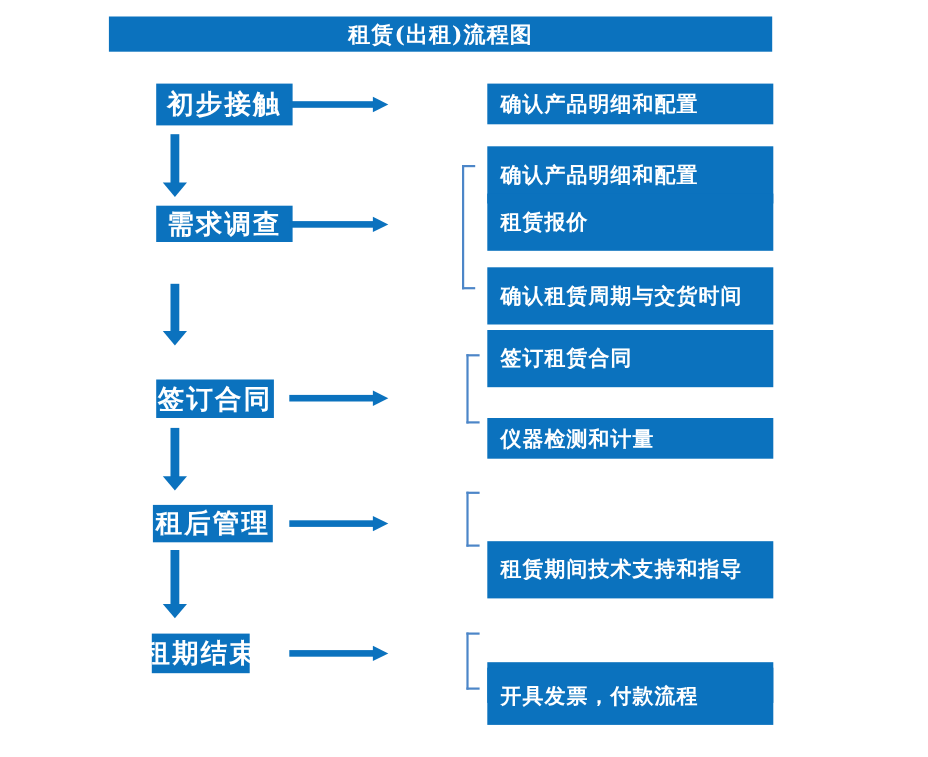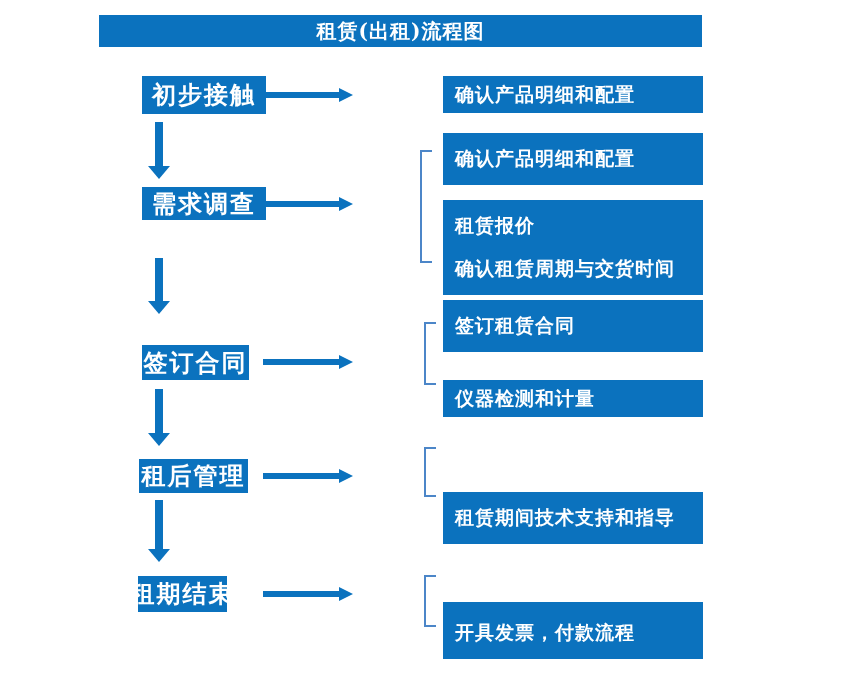--- a/index.html
+++ b/index.html
@@ -158,21 +158,21 @@
     <div class="head"></div>
   </div>
 
   <div class="bracket" style="left:420px; top:150px; height:113px;"></div>
   <div class="bracket" style="left:424px; top:322px; height:63px;"></div>
   <div class="bracket" style="left:424px; top:447px; height:50px;"></div>
   <div class="bracket" style="left:424px; top:575px; height:52px;"></div>
 
   <div class="output-box" style="top:76px; height:37px;">确认产品明细和配置</div>
   <div class="output-box" style="top:133px;">确认产品明细和配置</div>
-  <div class="output-box" style="top:200px;text-align:center;">租赁报价</div>
+  <div class="output-box" style="top:176px;text-align:center;">租赁报价</div>
   <div class="output-box" style="top:243px;">确认租赁周期与交货时间</div>
   <div class="output-box" style="top:300px;">签订租赁合同</div>
   <div class="output-box" style="top:380px; height:37px;">仪器检测和计量</div>
   <div class="output-box" style="top:492px;">租赁期间技术支持和指导</div>
   <div class="output-box" style="top:558px; height:37px;margin-top:44px;">仪器退租</div>
   <div class="output-box" style="top:607px;">开具发票，付款流程</div>
 
 </div>
 
 </body></html>

